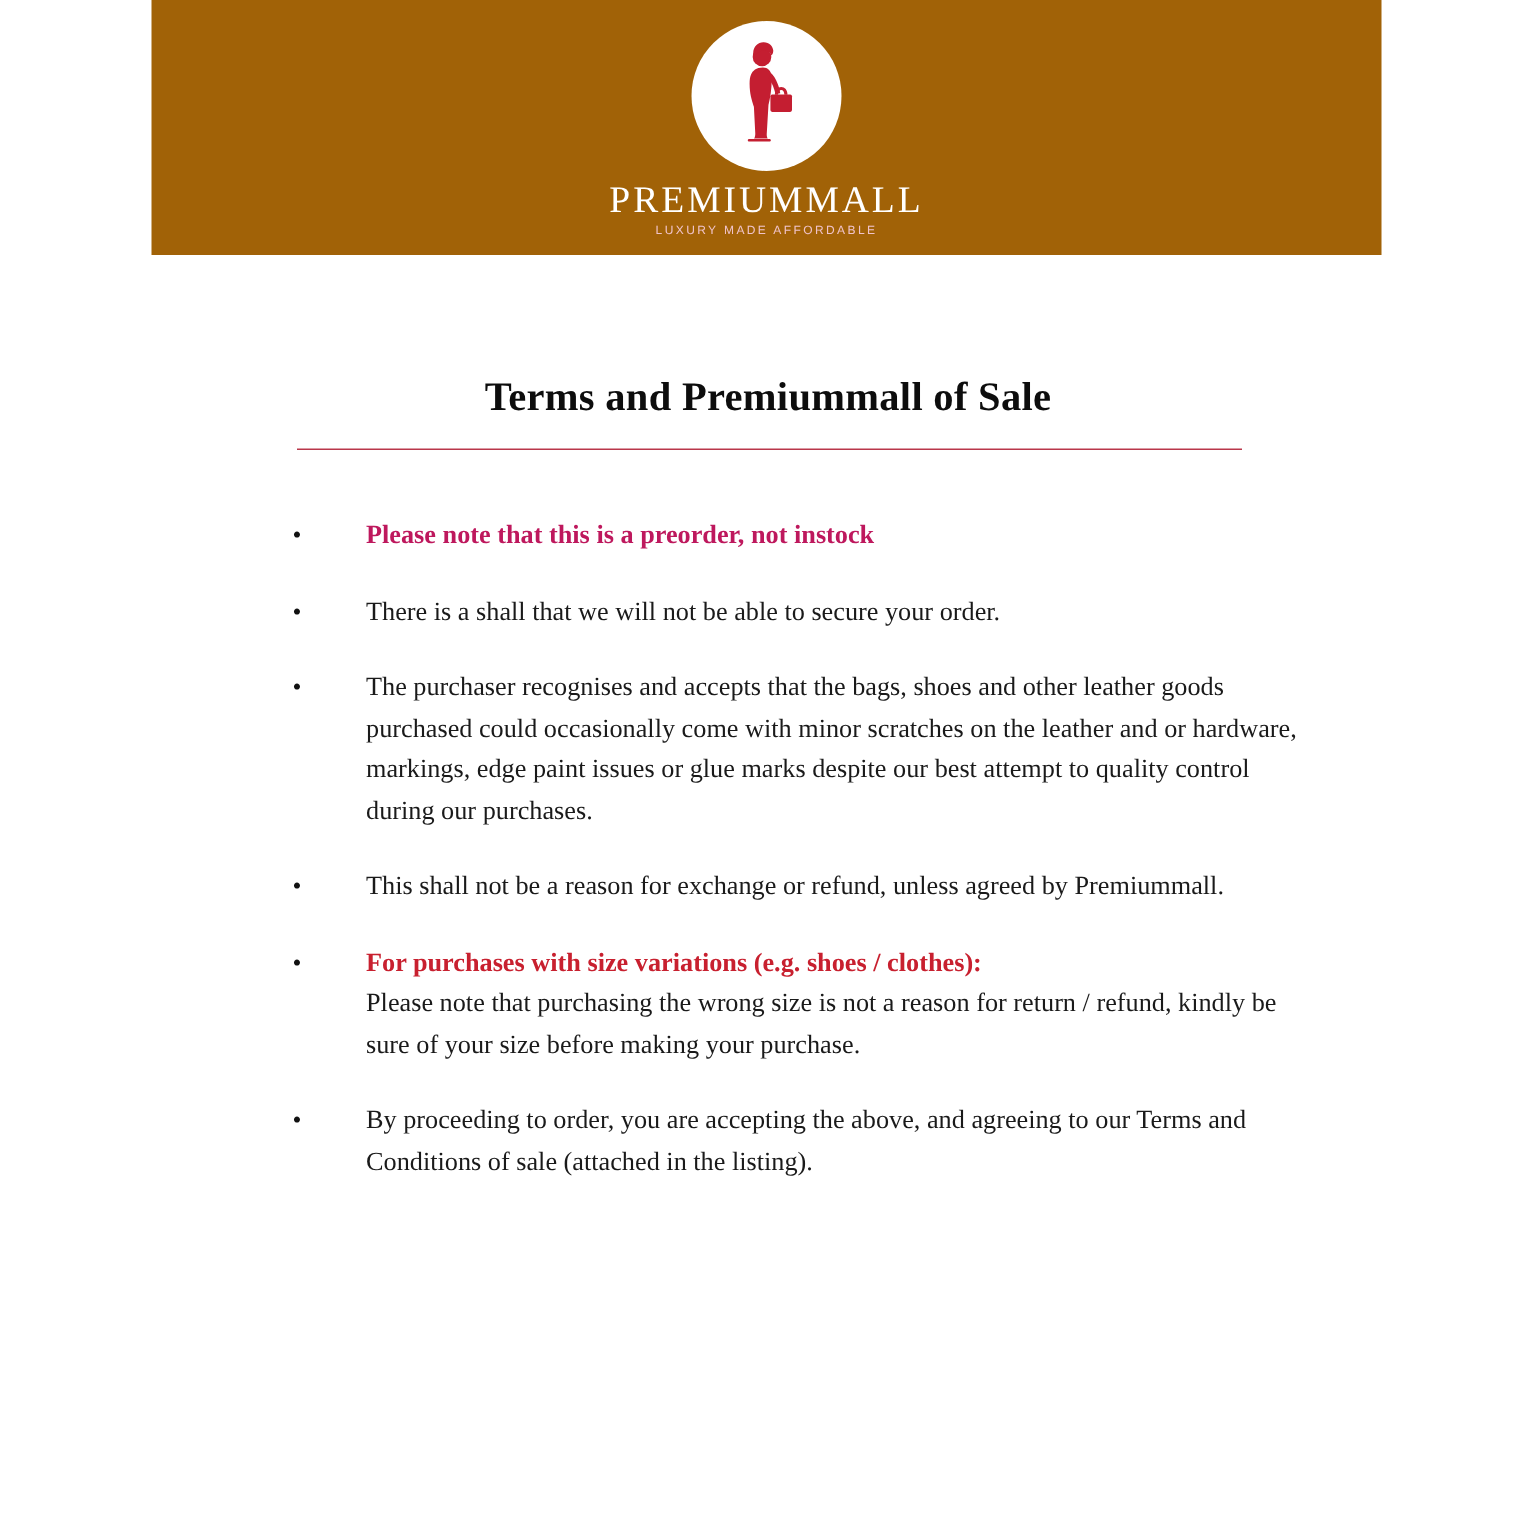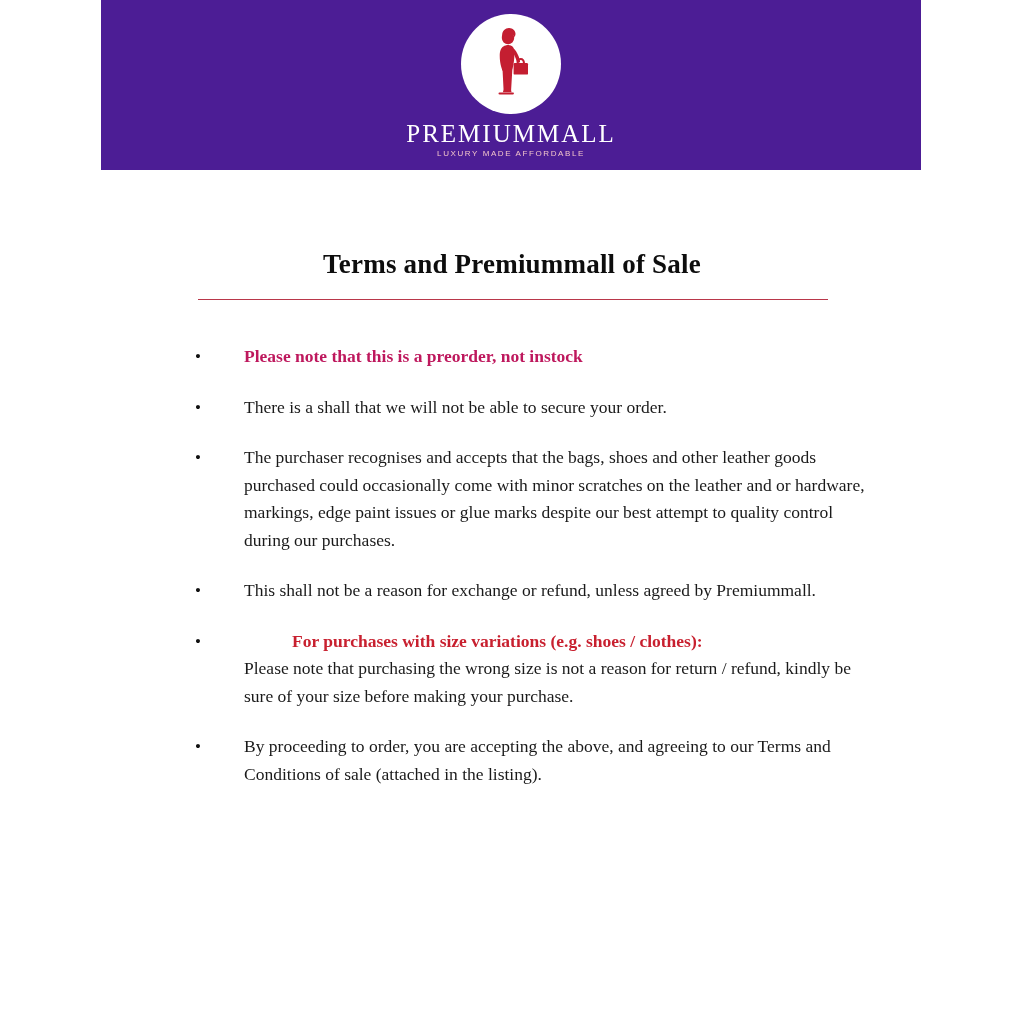--- a/index.html
+++ b/index.html
@@ -19,21 +19,21 @@
     height: 1024px;
     background: #ffffff;
   }
   
   .banner {
     position: absolute;
     left: 101px;
     top: 0;
     width: 820px;
     height: 170px;
-    background: #4c1d95;
+    background: #a16207;
     display: flex;
     align-items: center;
     justify-content: center;
   }
   .logo-block {
     display: flex;
     flex-direction: column;
     align-items: center;
     justify-content: center;
     margin-top: 2px;
@@ -122,21 +122,20 @@
     color: #1a1a1a;
   }
   .bullet-text.red {
     color: #be185d;
     font-weight: bold;
   }
   .bullet-text .red-head {
     color: #c8202f;
     font-weight: bold;
     display: block;
-    margin-left: 48px;
   }
   .bullet-text .line { display: block; }
 </style>
 </head>
 <body>
 
 <div class="page">
 
   <div class="banner">
     <div class="logo-block">

